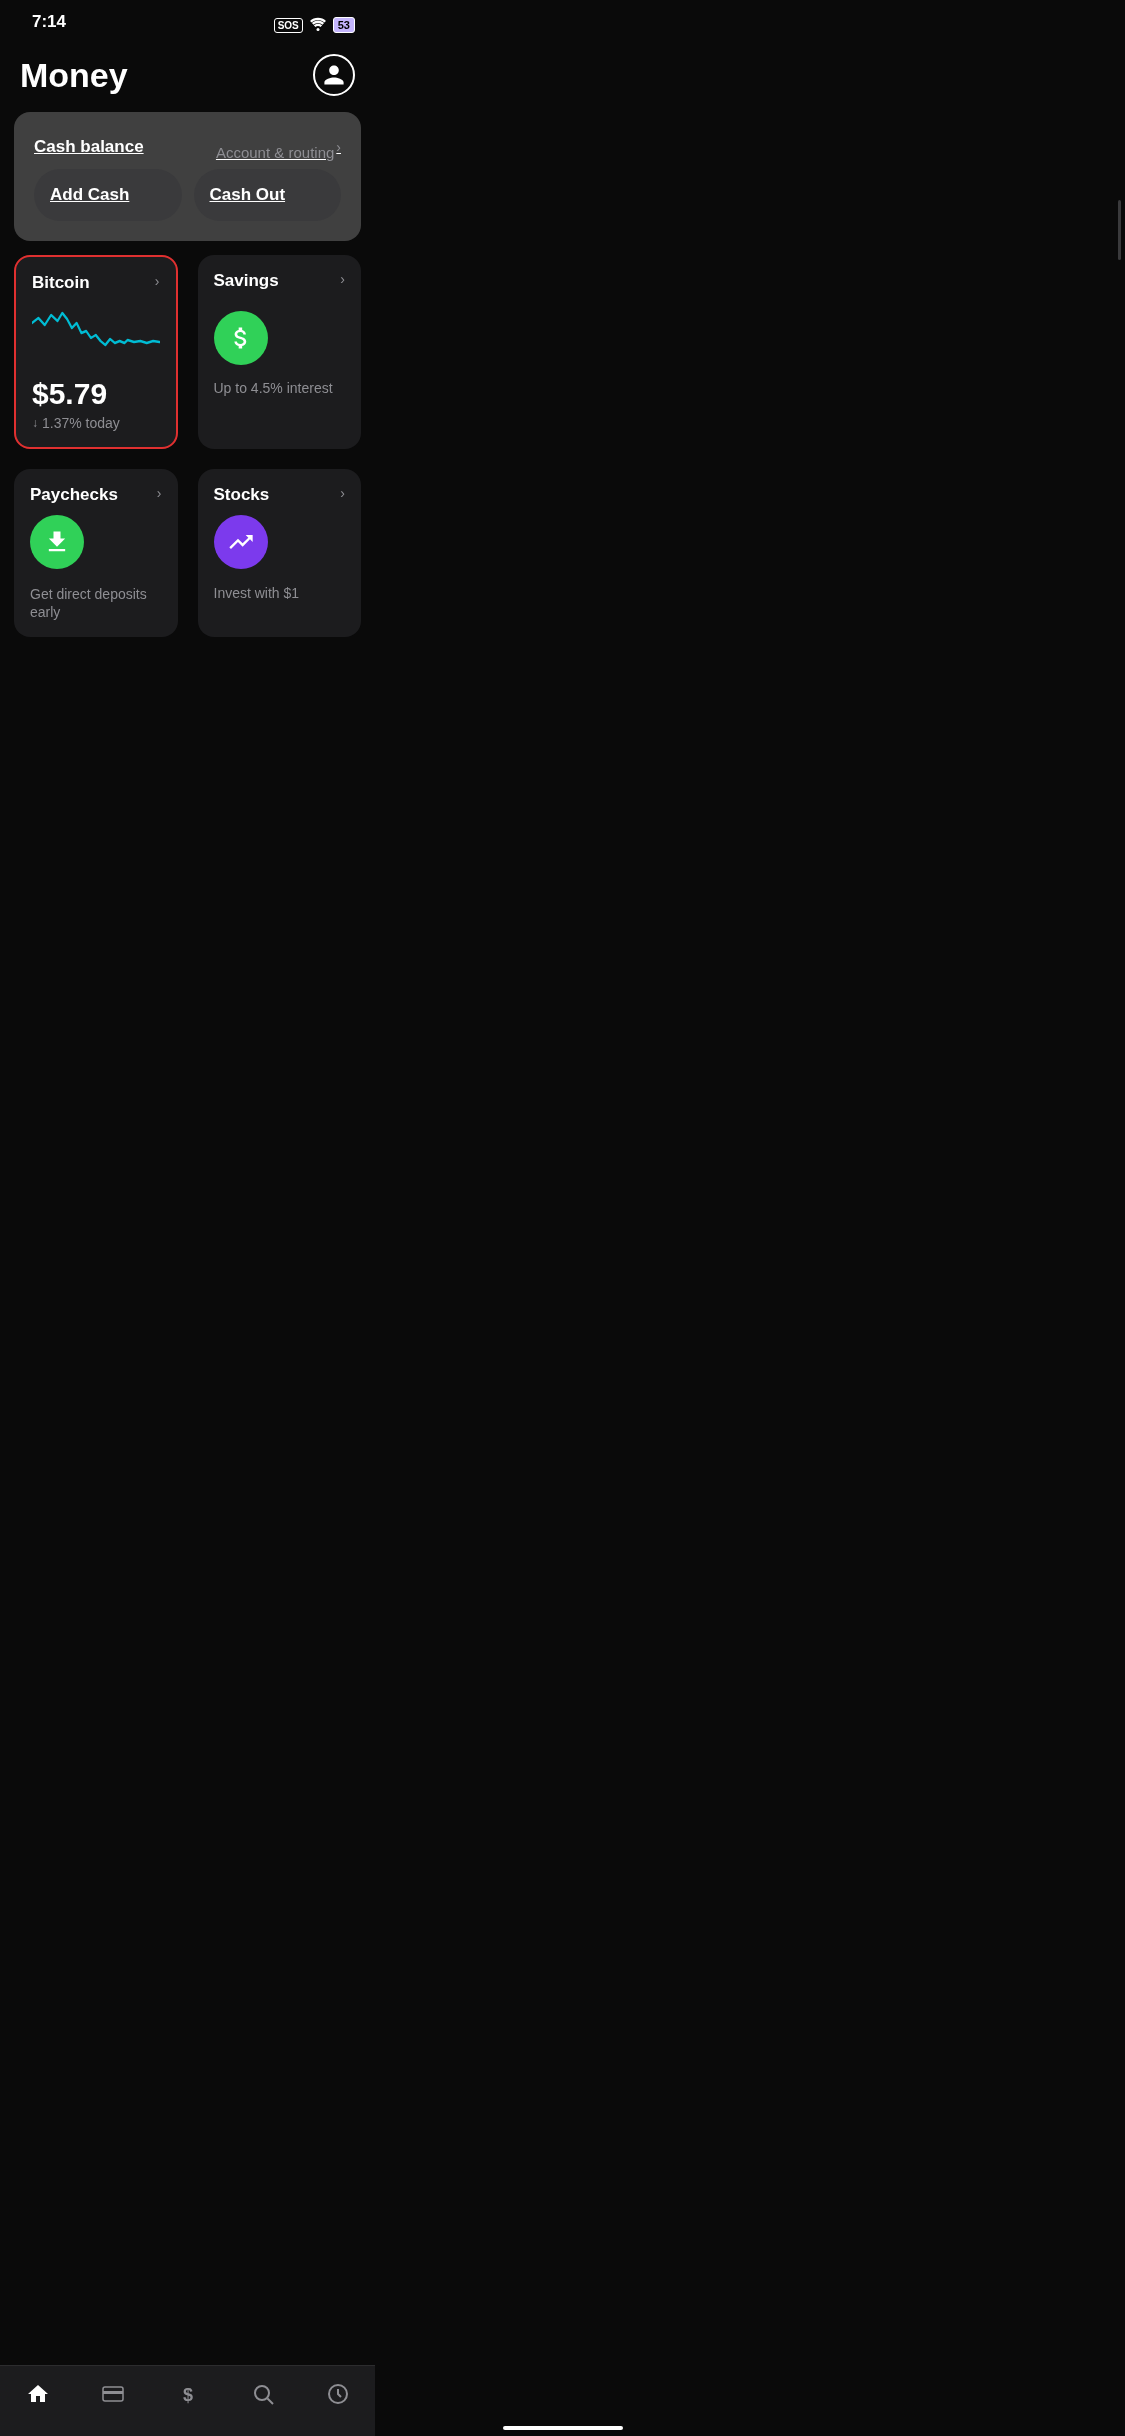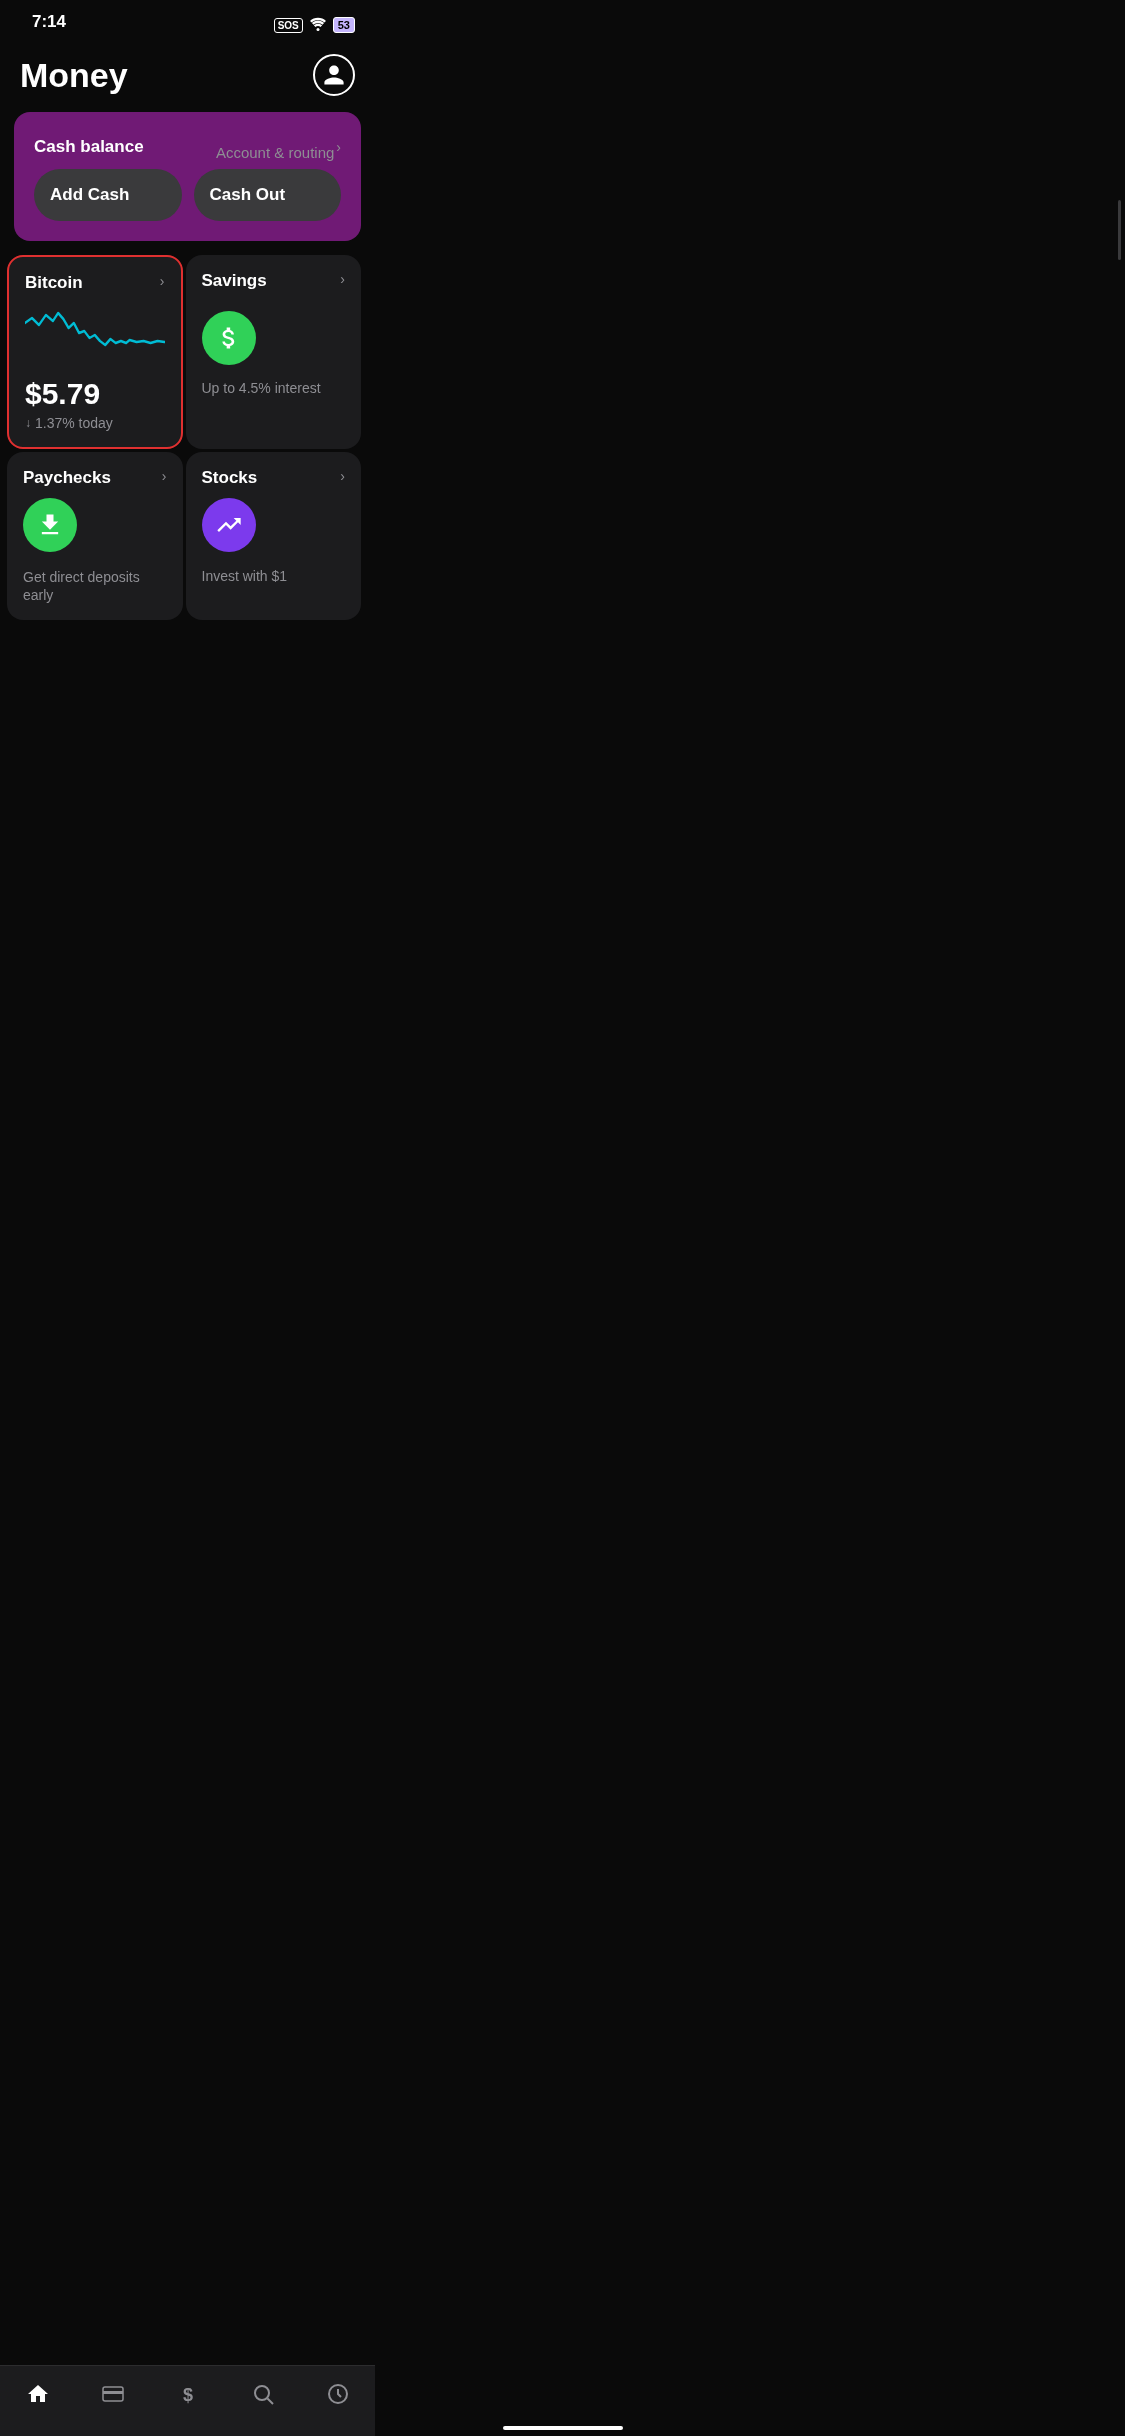--- a/index.html
+++ b/index.html
@@ -86,23 +86,24 @@
 
     .profile-icon svg {
       width: 24px;
       height: 24px;
       fill: #fff;
     }
 
     
     .cash-balance-card {
       margin: 0 14px 14px 14px;
-      background: #701a75;
+      background: #404040;
       border-radius: 16px;
       padding: 20px 20px 20px 20px;
+      text-decoration: underline;
     }
 
     .cash-balance-header {
       display: flex;
       justify-content: space-between;
       align-items: center;
       margin-bottom: 8px;
     }
 
     .cash-balance-label {
@@ -152,22 +153,22 @@
       font-weight: 600;
       color: #fff;
       cursor: pointer;
       text-align: left;
     }
 
     
     .cards-grid {
       display: grid;
       grid-template-columns: 1fr 1fr;
-      gap: 3px;
-      margin: 0 14px 14px 7px;
+      gap: 20px;
+      margin: 0 14px 14px 14px;
     }
 
     .card {
       background: #1c1c1e;
       border-radius: 16px;
       padding: 16px;
       cursor: pointer;
       position: relative;
     }
 

